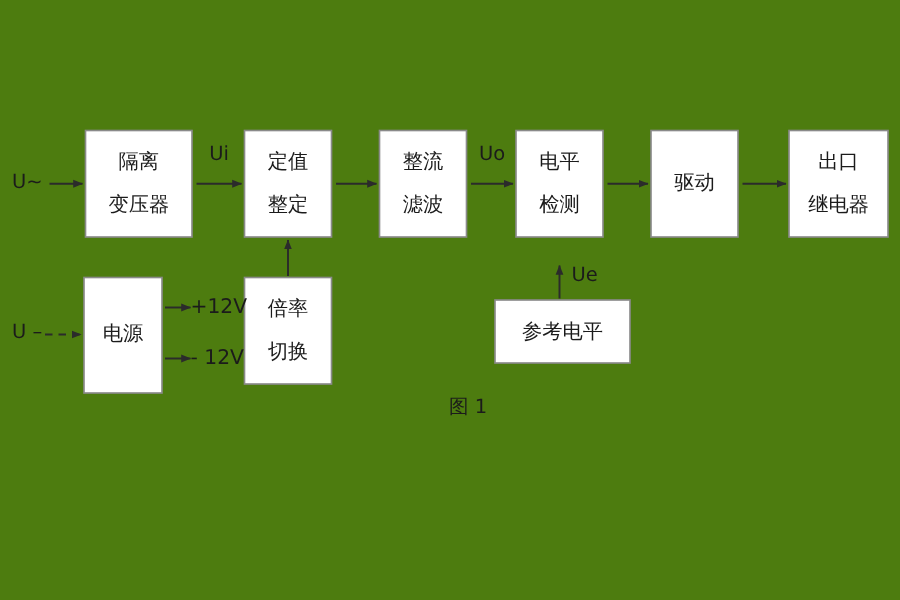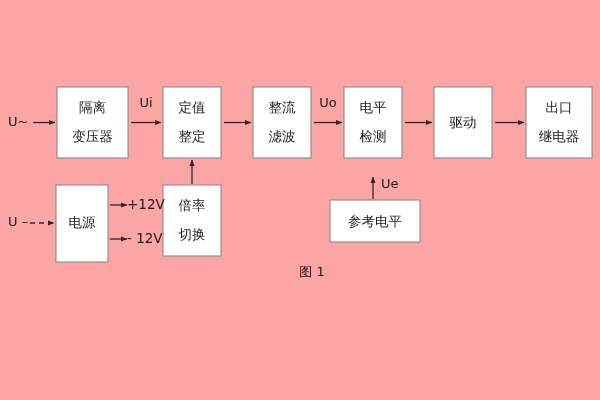--- a/index.html
+++ b/index.html
@@ -10,21 +10,21 @@
   body {
     width: 600px;
     height: 400px;
     font-family: "DejaVu Sans", "Liberation Sans", sans-serif;
     overflow: hidden;
   }
   #diagram-root {
     position: relative;
     width: 600px;
     height: 400px;
-    background: #fca5a5;
+    background: #4d7c0f;
   }
   svg.diagram-canvas {
     position: absolute;
     left: 0;
     top: 0;
     width: 600px;
     height: 400px;
     display: block;
   }
   .blk-rect {

